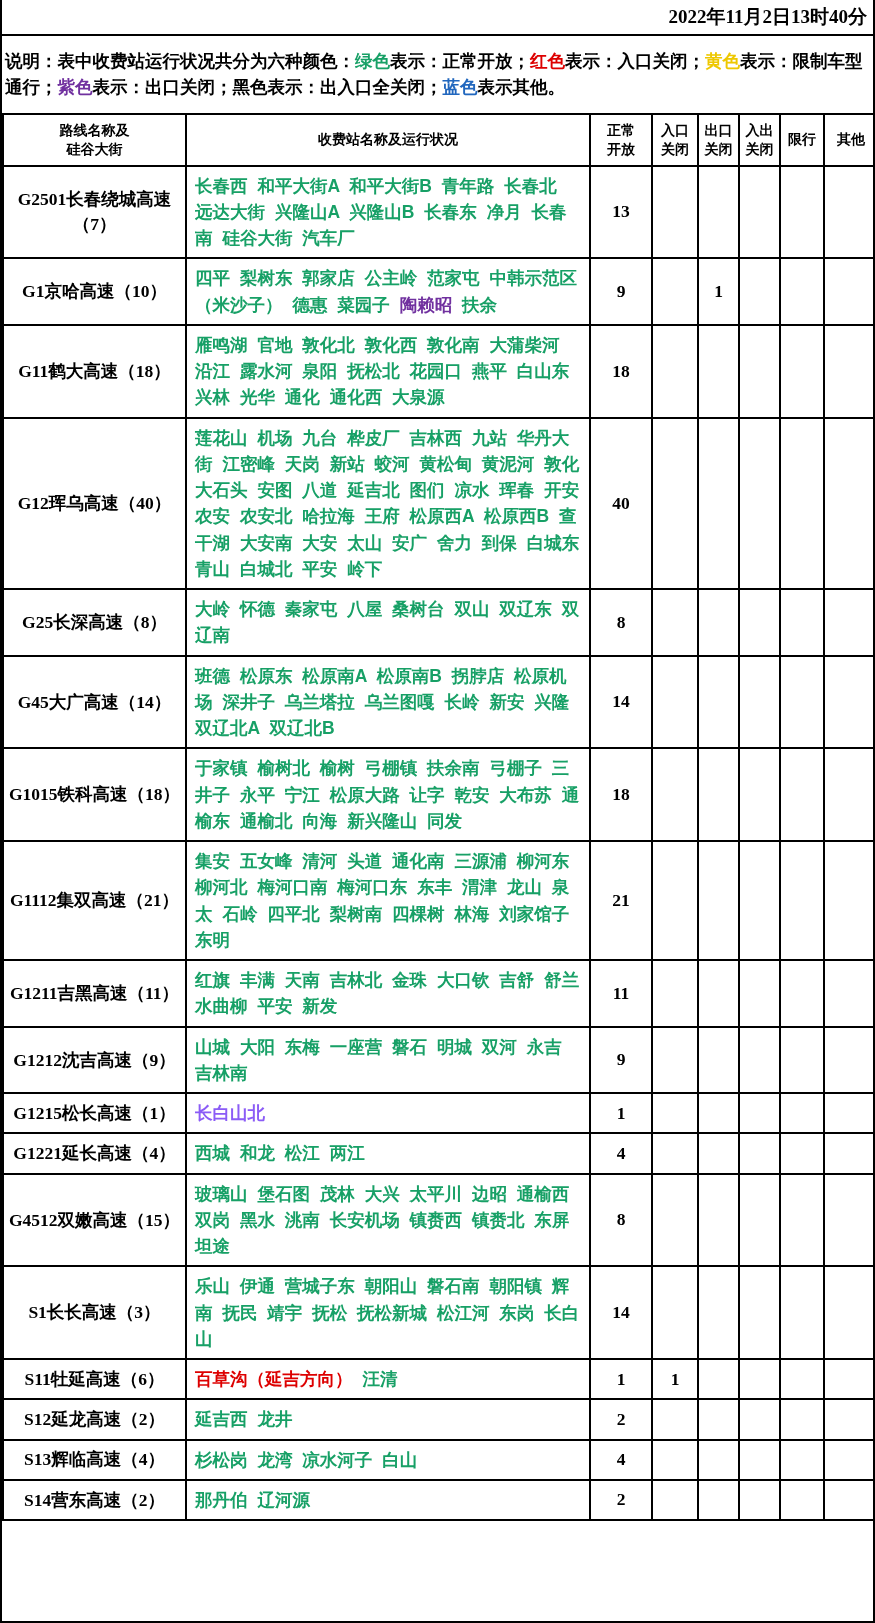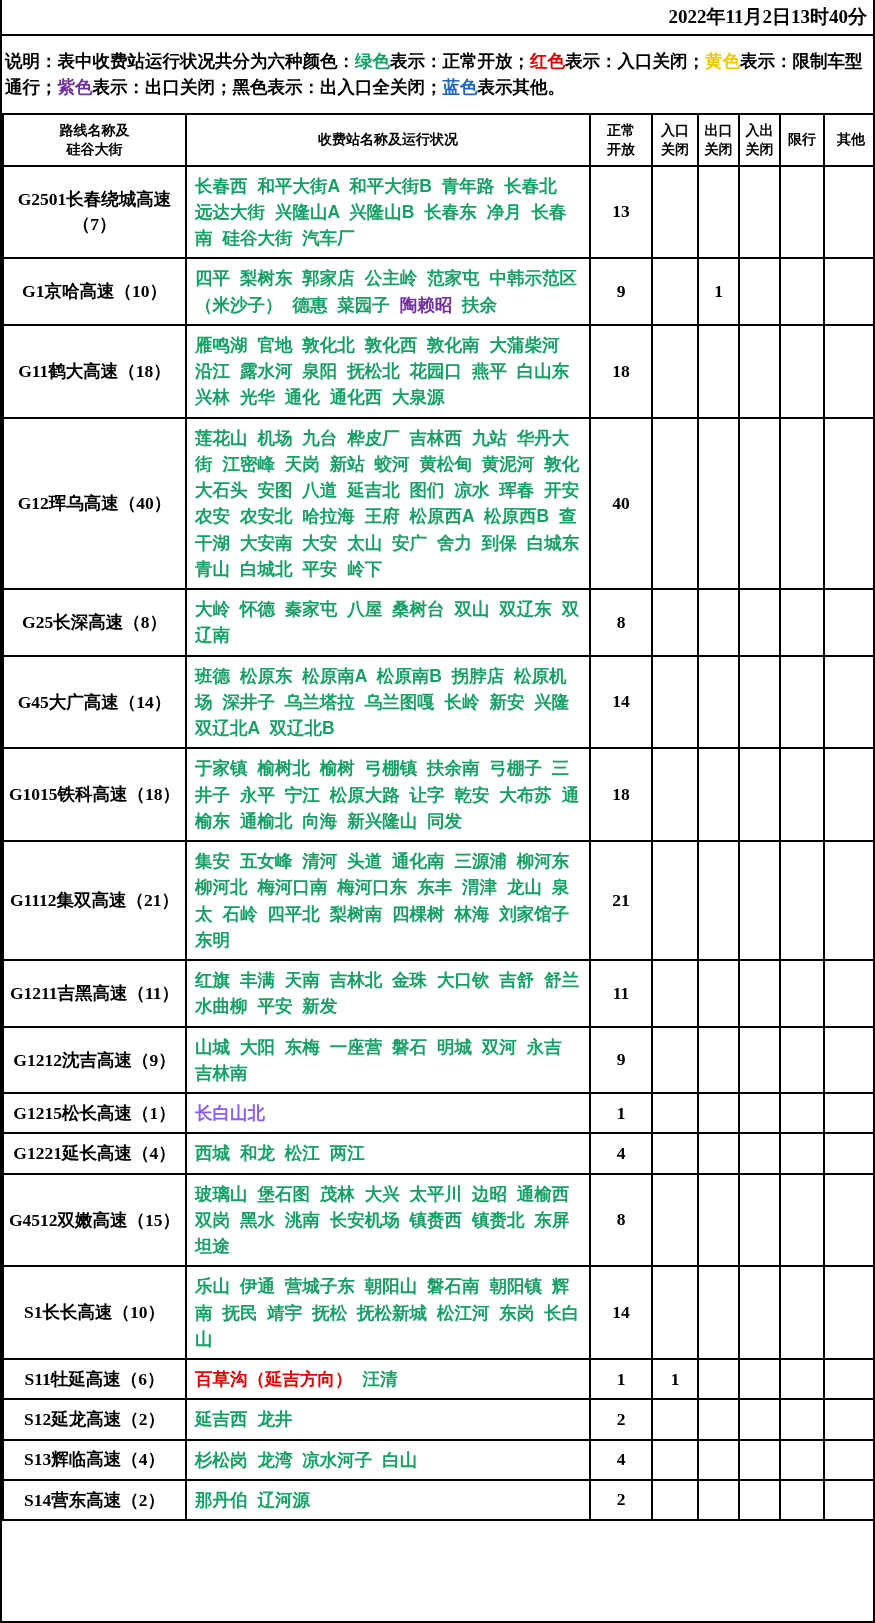--- a/index.html
+++ b/index.html
@@ -259,21 +259,21 @@
           <td class="route">G4512双嫩高速（15）</td>
           <td class="stations"><span style="color: rgb(23, 160, 102);">玻璃山</span> <span style="color: rgb(23, 160, 102);">堡石图</span> <span style="color: rgb(23, 160, 102);">茂林</span> <span style="color: rgb(23, 160, 102);">大兴</span> <span style="color: rgb(23, 160, 102);">太平川</span> <span style="color: rgb(23, 160, 102);">边昭</span> <span style="color: rgb(23, 160, 102);">通榆西</span> <span style="color: rgb(23, 160, 102);">双岗</span> <span style="color: rgb(23, 160, 102);">黑水</span> <span style="color: rgb(23, 160, 102);">洮南</span> <span style="color: rgb(23, 160, 102);">长安机场</span> <span style="color: rgb(23, 160, 102);">镇赉西</span> <span style="color: rgb(23, 160, 102);">镇赉北</span> <span style="color: rgb(23, 160, 102);">东屏</span> <span style="color: rgb(23, 160, 102);">坦途</span> </td>
           <td class="count">8</td>
           <td class="count"></td>
           <td class="count"></td>
           <td class="count"></td>
           <td class="count"></td>
           <td class="count"></td>
         </tr>
         <tr class="data-row">
-          <td class="route">S1长长高速（10）</td>
+          <td class="route">S1长长高速（3）</td>
           <td class="stations"><span style="color: rgb(23, 160, 102);">乐山</span> <span style="color: rgb(23, 160, 102);">伊通</span> <span style="color: rgb(23, 160, 102);">营城子东</span> <span style="color: rgb(23, 160, 102);">朝阳山</span> <span style="color: rgb(23, 160, 102);">磐石南</span> <span style="color: rgb(23, 160, 102);">朝阳镇</span> <span style="color: rgb(23, 160, 102);">辉南</span> <span style="color: rgb(23, 160, 102);">抚民</span> <span style="color: rgb(23, 160, 102);">靖宇</span> <span style="color: rgb(23, 160, 102);">抚松</span> <span style="color: rgb(23, 160, 102);">抚松新城</span> <span style="color: rgb(23, 160, 102);">松江河</span> <span style="color: rgb(23, 160, 102);">东岗</span> <span style="color: rgb(23, 160, 102);">长白山</span> </td>
           <td class="count">14</td>
           <td class="count"></td>
           <td class="count"></td>
           <td class="count"></td>
           <td class="count"></td>
           <td class="count"></td>
         </tr>
         <tr class="data-row">
           <td class="route">S11牡延高速（6）</td>

